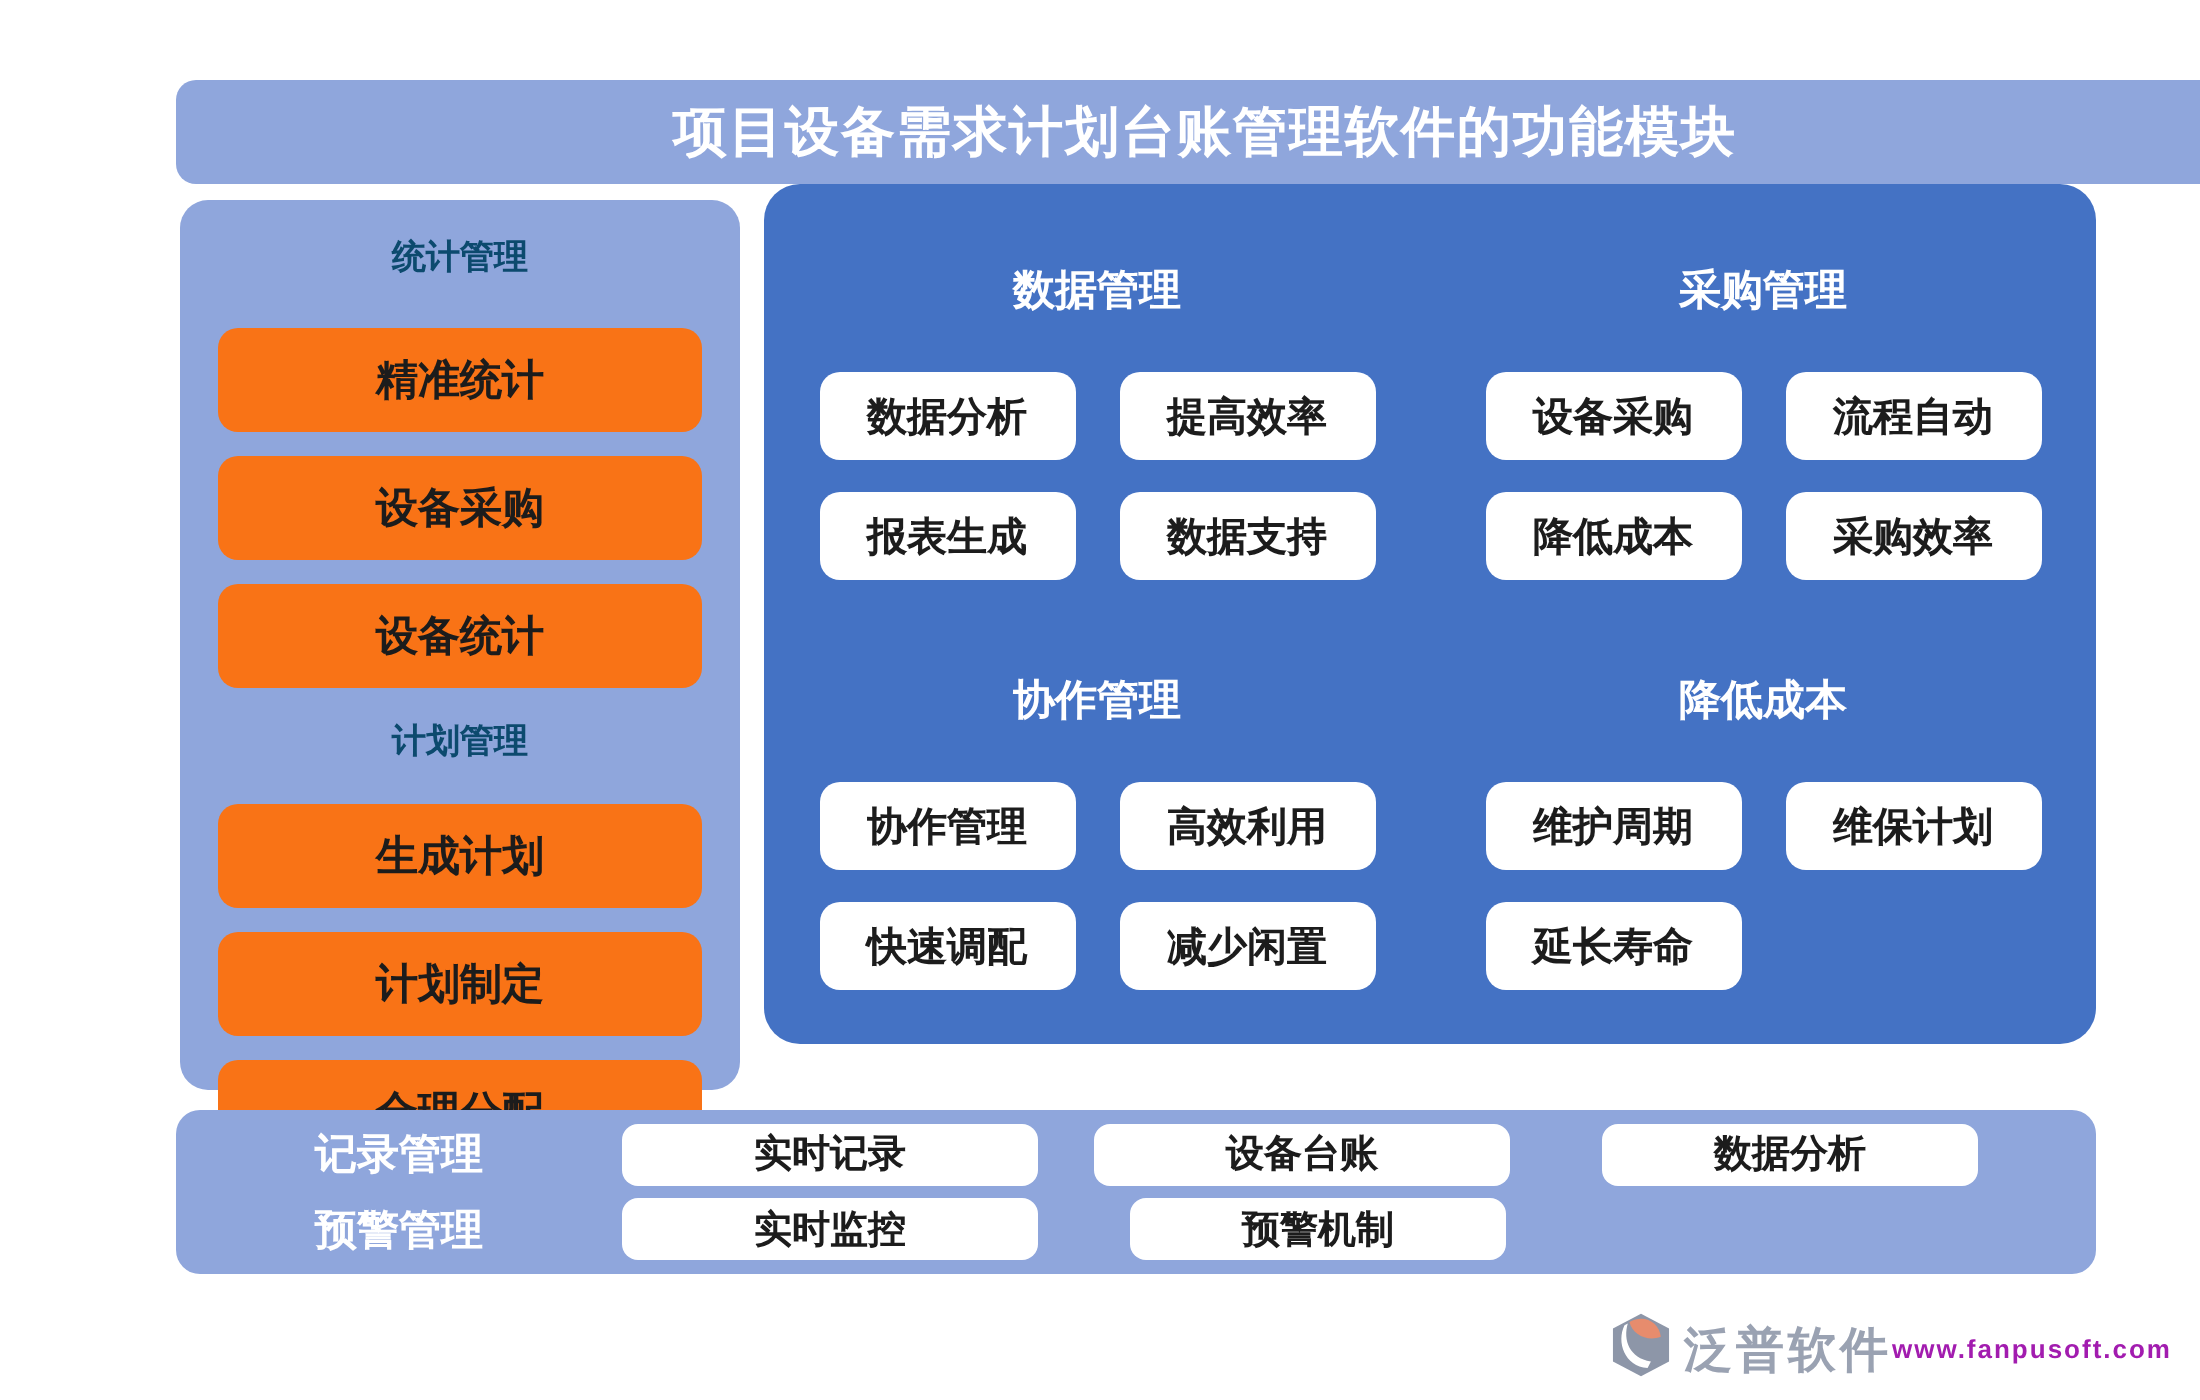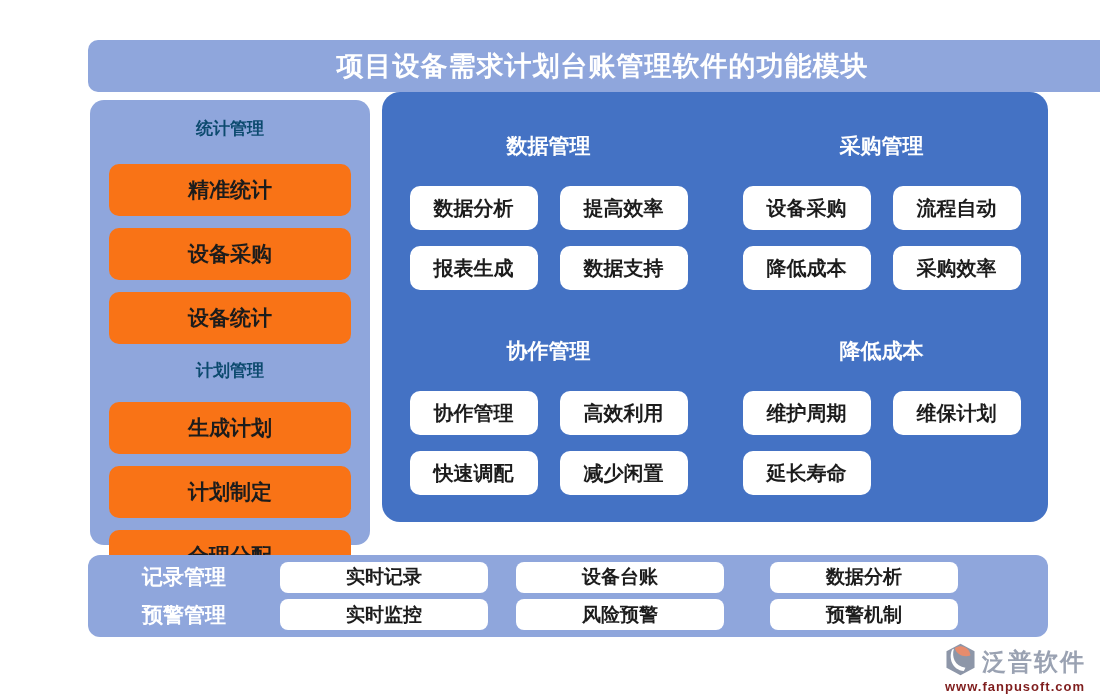--- a/index.html
+++ b/index.html
@@ -60,36 +60,36 @@
   }
 
   
   .bottombar {
     position: absolute; left: 88px; top: 555px;
     width: 960px; height: 82px;
     background: #8FA6DC; border-radius: 12px;
     display: flex; flex-direction: column; justify-content: space-evenly;
   }
   .brow { display: flex; align-items: center; }
-  .brow-label { width: 192px; text-align: center; color: #ffffff; font-size: 21px; }
+  .brow-label { width: 223px; text-align: center; color: #ffffff; font-size: 21px; }
   .bchip {
     width: 208px; height: 31px; background: #ffffff; border-radius: 8px;
     display: flex; align-items: center; justify-content: center;
     font-size: 19px; color: #1c1c1c; cursor: pointer; margin-right: 28px;
   }
   .bchip.last { width: 188px; margin-right: 0; margin-left: 18px; }
 
   
   .brandbox {
     position: absolute; right: 14px; bottom: 6px;
-    display: flex; flex-direction: column; align-items: center;
+    display: flex; flex-direction: row; align-items: center;
   }
   .brand-top { display: flex; align-items: center; gap: 5px; }
   .brand-name { font-size: 24px; color: #9aa2b2; letter-spacing: 2px; }
-  .brand-url { font-size: 13px; color: #7f1d1d; letter-spacing: 1px; margin-top: -1px; }
+  .brand-url { font-size: 13px; color: #a21caf; letter-spacing: 1px; margin-top: -1px; }
 </style>
 </head>
 <body>
 
 <header class="titlebar">
   <h1>项目设备需求计划台账管理软件的功能模块</h1>
 </header>
 
 <aside class="sidebar">
   <div class="side-title first">统计管理</div>
@@ -149,21 +149,20 @@
 <section class="bottombar">
   <div class="brow">
     <div class="brow-label">记录管理</div>
     <div class="bchip">实时记录</div>
     <div class="bchip">设备台账</div>
     <div class="bchip last">数据分析</div>
   </div>
   <div class="brow">
     <div class="brow-label">预警管理</div>
     <div class="bchip">实时监控</div>
-    <div class="bchip">风险预警</div>
     <div class="bchip last">预警机制</div>
   </div>
 </section>
 
 <footer class="brandbox">
   <div class="brand-top">
     <span>
       <svg viewBox="0 0 40 40" width="33" height="33" aria-hidden="true">
         <polygon points="20,1 37,10 37,30 20,39 3,30 3,10" fill="#8d96a8"></polygon>
         <path d="M13 6 C22 1 31 6 32 15 C24 18 15 14 13 6 Z" fill="#e78c6d"></path>

